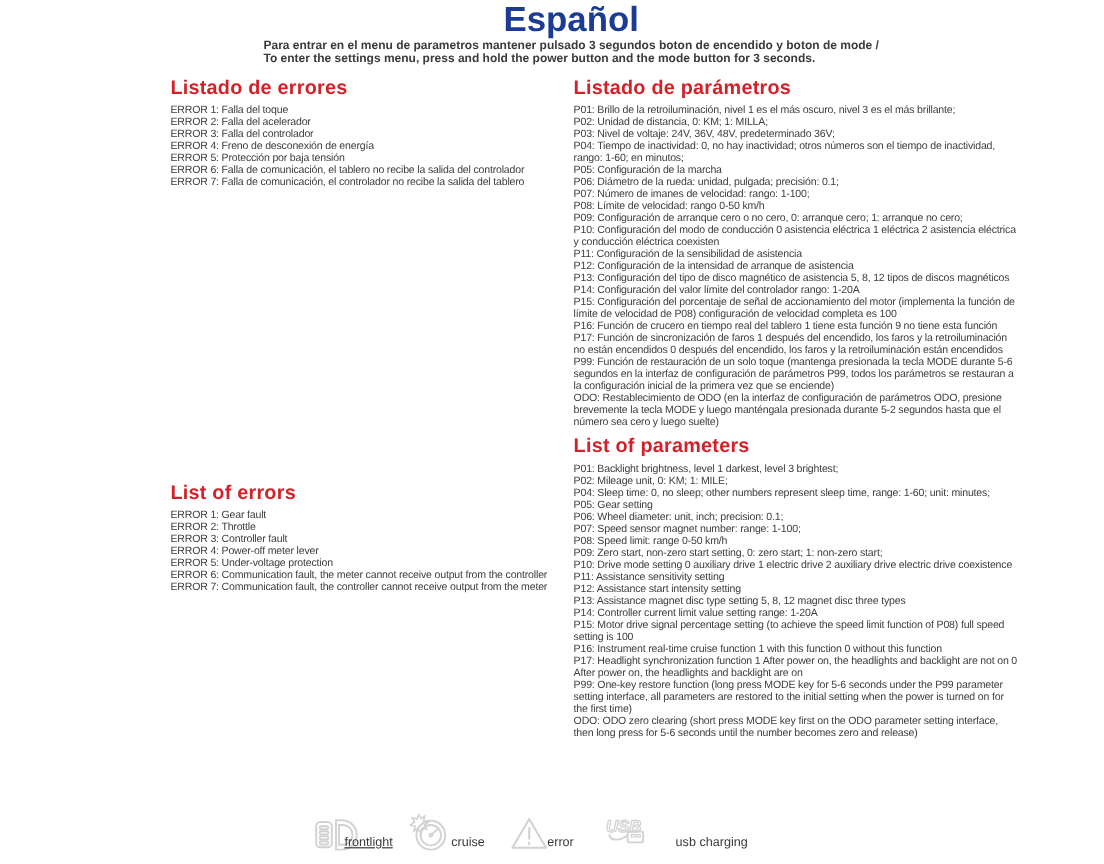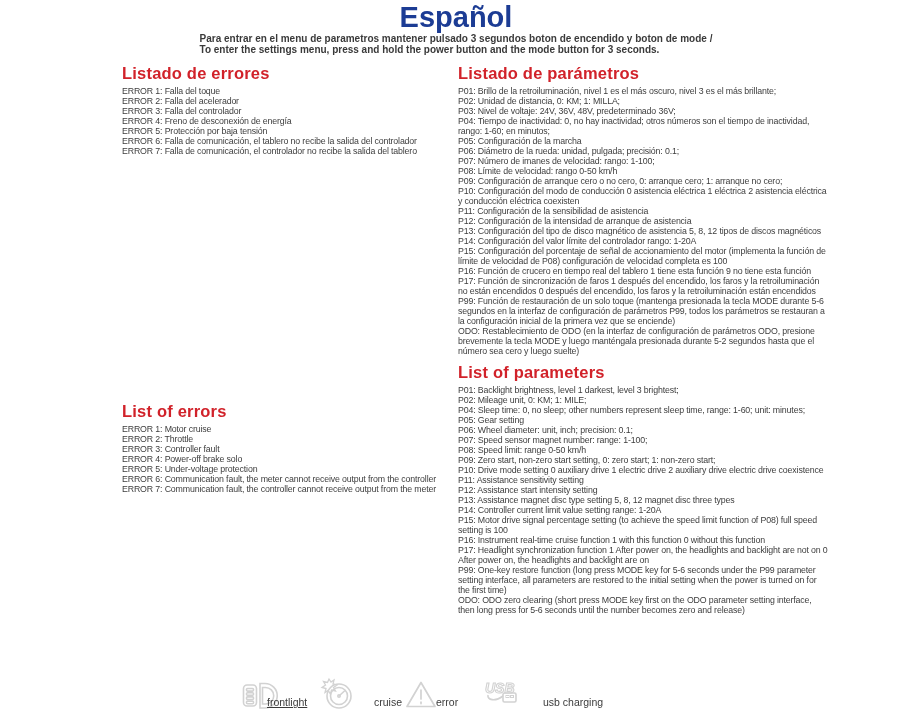--- a/index.html
+++ b/index.html
@@ -4,20 +4,21 @@
 <style>
   * { margin: 0; padding: 0; box-sizing: border-box; }
   html, body { background: #ffffff; }
   .page {
     position: relative;
     width: 892px;
     height: 720px;
     background: #ffffff;
     font-family: "Liberation Sans", sans-serif;
     overflow: hidden;
+    margin-left: 20px;
   }
   .header {
     position: absolute;
     top: 2px;
     left: 0;
     width: 912px;
     text-align: center;
   }
   .title {
     font-size: 29px;
@@ -99,27 +100,27 @@
 
           <li>ERROR 6: Falla de comunicación, el tablero no recibe la salida del controlador</li>
 
           <li>ERROR 7: Falla de comunicación, el controlador no recibe la salida del tablero</li>
         </ul>
     </div>
     <div>
       <div class="section-heading gap-heading">List of errors</div>
       <ul class="item-list">
 
-          <li>ERROR 1: Motor cruise</li>
+          <li>ERROR 1: Gear fault</li>
 
           <li>ERROR 2: Throttle</li>
 
           <li>ERROR 3: Controller fault</li>
 
-          <li>ERROR 4: Power-off brake solo</li>
+          <li>ERROR 4: Power-off meter lever</li>
 
           <li>ERROR 5: Under-voltage protection</li>
 
           <li>ERROR 6: Communication fault, the meter cannot receive output from the controller</li>
 
           <li>ERROR 7: Communication fault, the controller cannot receive output from the meter</li>
         </ul>
     </div>
   </div>
 
@@ -226,21 +227,21 @@
 
   <div class="footer-item icon" style="left:319px; top:677px;">
     <svg width="36" height="35" viewBox="0 0 36 35" fill="none" stroke="#d2d2d2" stroke-width="1.6">
       <circle cx="20" cy="19" r="12"></circle>
       <circle cx="20" cy="19" r="8.5"></circle>
       <line x1="20" y1="19" x2="26" y2="13.5"></line>
       <circle cx="20" cy="19" r="1.2"></circle>
       <path d="M10 2 l2 3 3-2 -1 4 4 1 -3.5 2.5 2 3.5 -4-1 -1 4 -2.5-3.5 -3 2 1-4 -4-1 3.5-2.5 -2-3.5 4 1 z" stroke-width="1.3"></path>
     </svg>
   </div>
-  <div class="icon-label" style="left:374px; top:696px;">cruise</div>
+  <div class="icon-label" style="left:356px; top:696px;">cruise</div>
 
   <div class="footer-item icon" style="left:404px; top:680px;">
     <svg width="34" height="30" viewBox="0 0 34 30" fill="none" stroke="#d2d2d2" stroke-width="1.7" stroke-linejoin="round" stroke-linecap="round">
       <path d="M17 2.5 L31 26.5 L3 26.5 Z"></path>
       <line x1="17" y1="10" x2="17" y2="19"></line>
       <line x1="17" y1="22.2" x2="17" y2="23.6"></line>
     </svg>
   </div>
   <div class="icon-label" style="left:436px; top:696px;">error</div>
 

